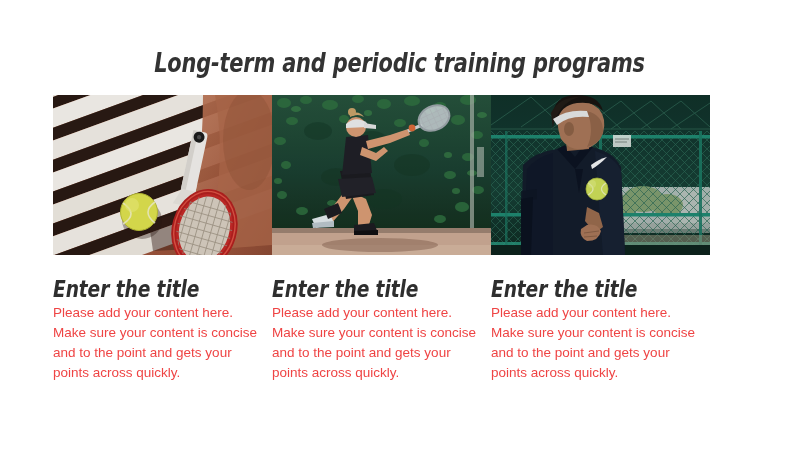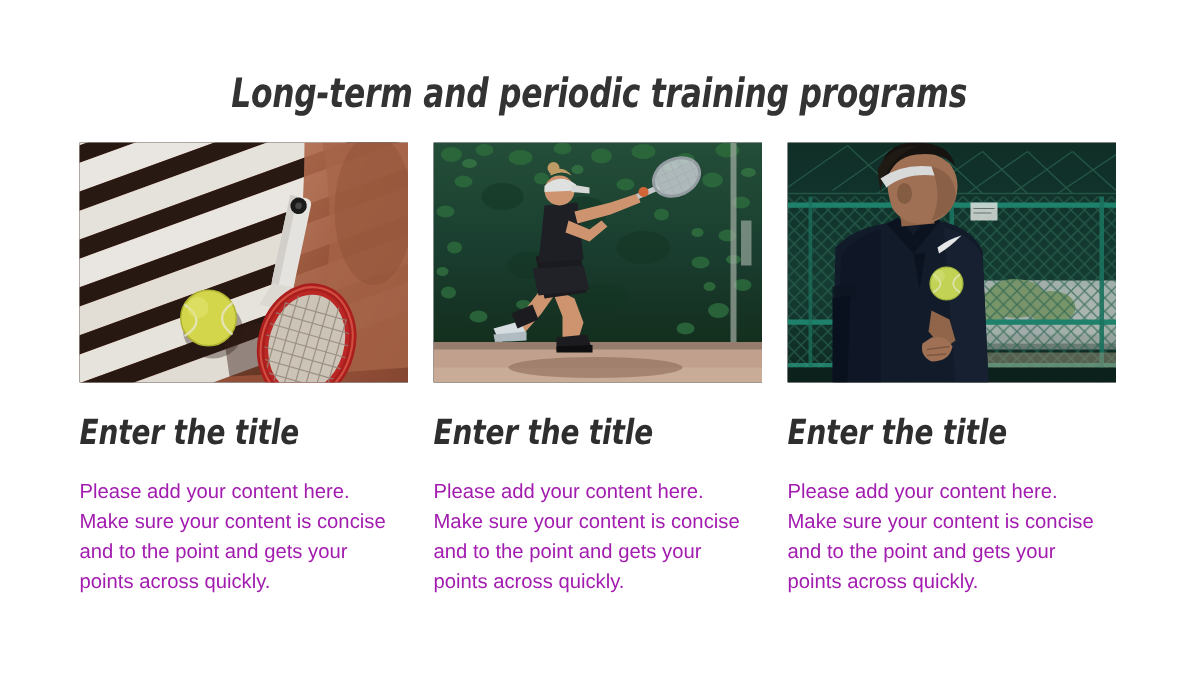--- a/index.html
+++ b/index.html
@@ -39,21 +39,20 @@
   }
 
   
   .cards {
     position: absolute;
     left: 53px;
     top: 95px;
     width: 693px;
     display: flex;
     flex-direction: row;
-    gap: 17px;
   }
   .card {
     width: 219px;
     flex: 0 0 219px;
   }
   .card-media {
     position: relative;
     width: 219px;
     height: 160px;
     overflow: hidden;
@@ -71,25 +70,25 @@
     font-weight: bold;
     font-style: italic;
     color: #2e2e2e;
     letter-spacing: -0.1px;
     line-height: 1.1;
     transform: scaleX(0.9);
     transform-origin: 0 50%;
     white-space: nowrap;
   }
   .card-body {
-    margin: 16px 0 0 0;
+    margin: 1px 0 0 0;
     font-family: "Liberation Sans", sans-serif;
     font-size: 13.5px;
     line-height: 20px;
-    color: #a21caf;
+    color: #ef4444;
     width: 210px;
   }
 </style>
 </head>
 <body>
 
 <div class="page">
 
   <h1 class="page-title">Long-term and periodic training programs</h1>
 

